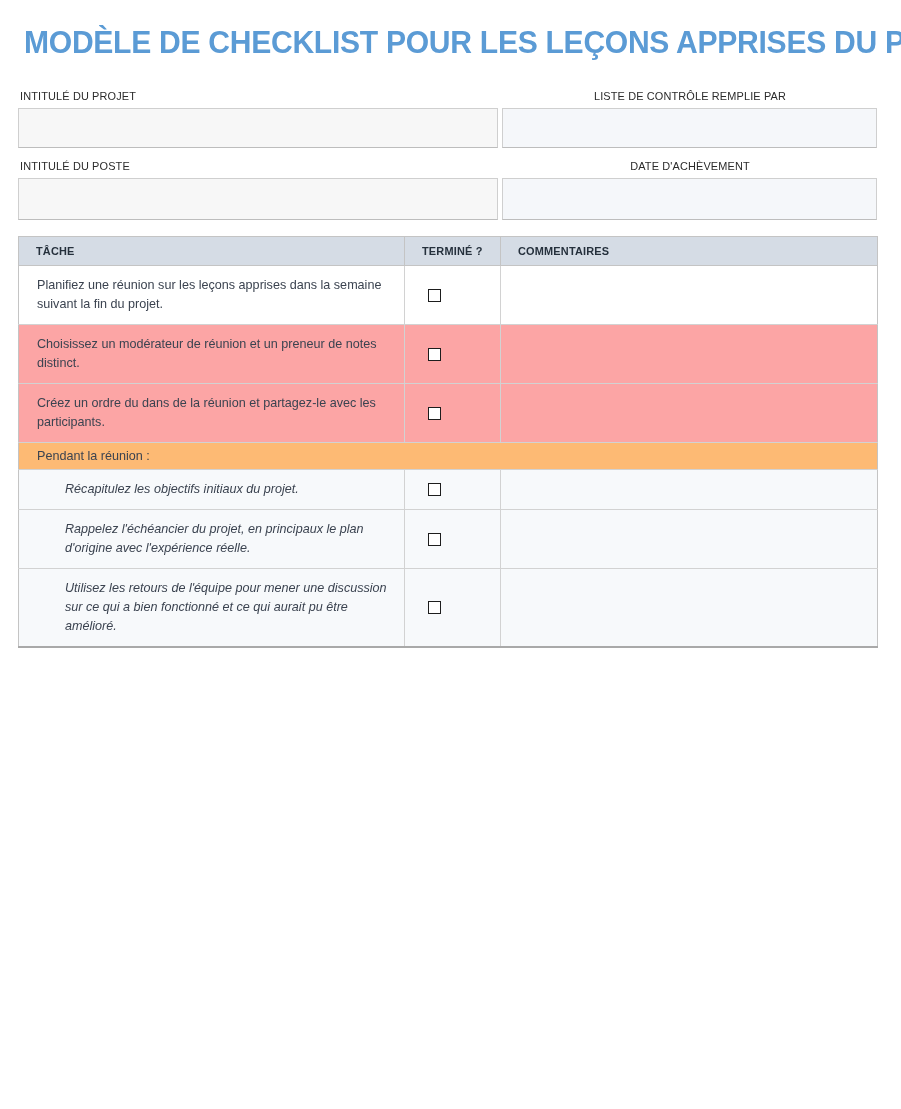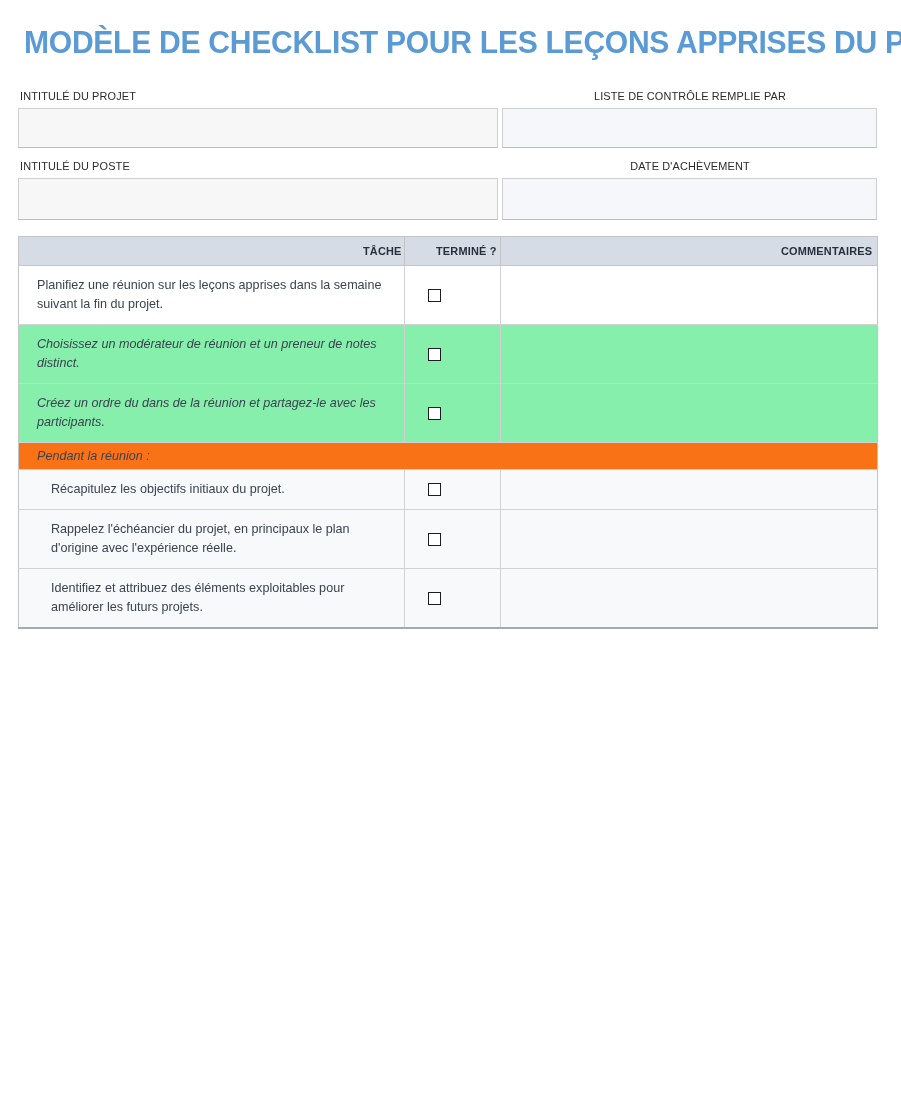--- a/index.html
+++ b/index.html
@@ -78,23 +78,23 @@
   }
   .checklist col.c-task    { width: 386px; }
   .checklist col.c-done    { width: 96px;  }
   .checklist col.c-comment { width: 377px; }
 
   .checklist th {
     background: #d5dce5;
     color: #25303c;
     font-size: 11.5px;
     font-weight: bold;
-    text-align: right;
+    text-align: left;
     letter-spacing: 0.2px;
-    padding: 8px 0 8px 5px;
+    padding: 8px 0 8px 17px;
     height: 28px;
     border-right: 1px solid #c4c4c4;
     border-bottom: 1px solid #c4c4c4;
     vertical-align: middle;
   }
   .checklist th.last { border-right: none; }
   .checklist th > span { display: inline-block; transform: scaleX(0.95); transform-origin: left center; }
 
   .checklist td {
     border-right: 1px solid #d2d2d2;
@@ -103,48 +103,47 @@
   }
   .checklist td.last { border-right: none; }
   .checklist tr.row-last td { border-bottom: none; }
 
   td.task-cell {
     padding: 10px 14px 10px 18px;
     font-size: 12.6px;
     line-height: 19px;
     color: #3b4350;
   }
-  td.task-cell.indent { padding-left: 32px; }
-
-  tr.shade td { background: #86efac; font-style: italic; }
+  td.task-cell.indent { padding-left: 46px; font-style: italic; }
+
+  tr.shade td { background: #fca5a5; }
   tr.plain td { background: #ffffff; }
   tr.tint  td { background: #f7f9fb; }
 
   td.done-cell { padding: 0; }
   .cbox-wrap {
     height: 100%;
     padding-left: 23px;
     display: flex;
     align-items: center;
   }
   .cbox {
     width: 13px;
     height: 13px;
     border: 1.6px solid #1d1d1d;
     background: #ffffff;
     display: block;
   }
 
   
   tr.section-row td {
-    background: #f97316;
+    background: #fdba74;
     border-right: none;
     padding: 6px 12px 6px 18px;
     font-size: 12.6px;
-    font-style: italic;
     color: #3b4350;
     height: 27px;
   }
 </style>
 </head>
 <body>
 
 <div class="page-title">MODÈLE DE CHECKLIST POUR LES LEÇONS APPRISES DU PROJET</div>
 
 <div class="field-label left" id="lbl-project">INTITULÉ DU PROJET</div>
@@ -221,21 +220,21 @@
       <tr class="tint">
         <td class="task-cell indent">Rappelez l'échéancier du projet, en principaux le plan d'origine avec l'expérience réelle.</td>
         <td class="done-cell">
           <div class="cbox-wrap">
             <span class="cbox"></span>
           </div>
         </td>
         <td class="task-cell last"></td>
       </tr>
       <tr class="tint">
-        <td class="task-cell indent">Identifiez et attribuez des éléments exploitables pour améliorer les futurs projets.</td>
+        <td class="task-cell indent">Utilisez les retours de l'équipe pour mener une discussion sur ce qui a bien fonctionné et ce qui aurait pu être amélioré.</td>
         <td class="done-cell">
           <div class="cbox-wrap">
             <span class="cbox"></span>
           </div>
         </td>
         <td class="task-cell last"></td>
       </tr>
     </tbody>
 </table>
 

